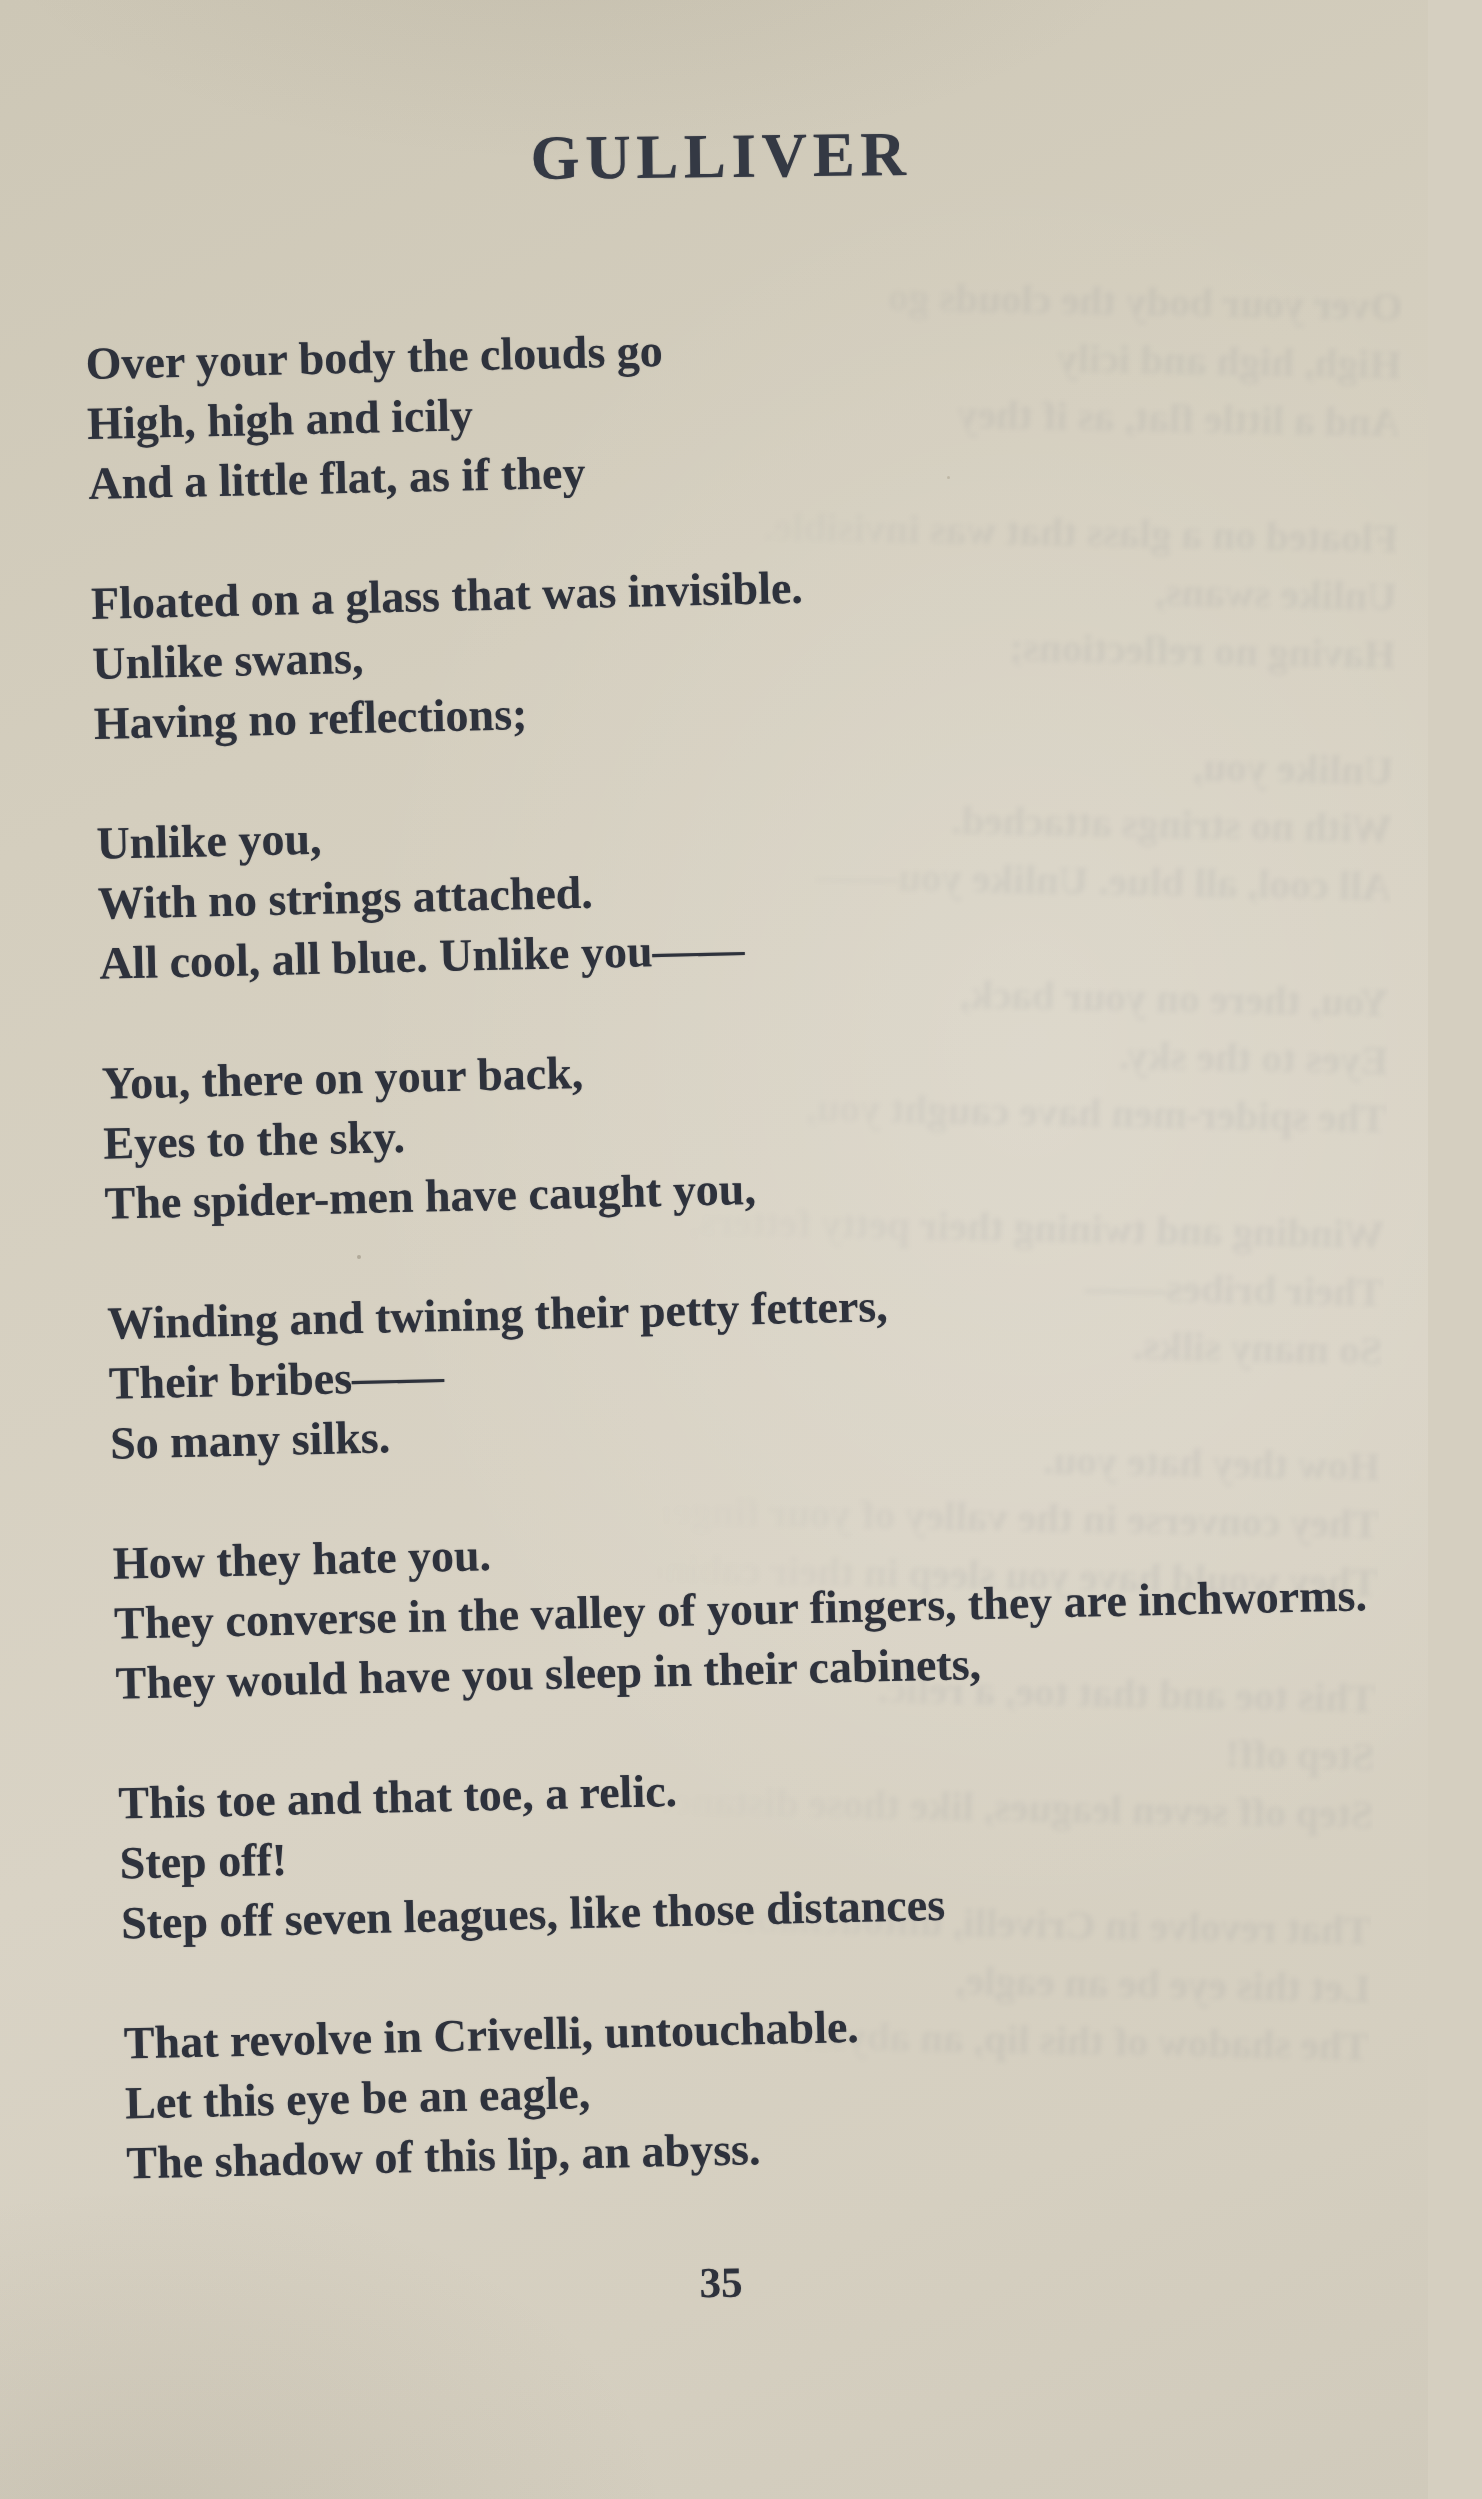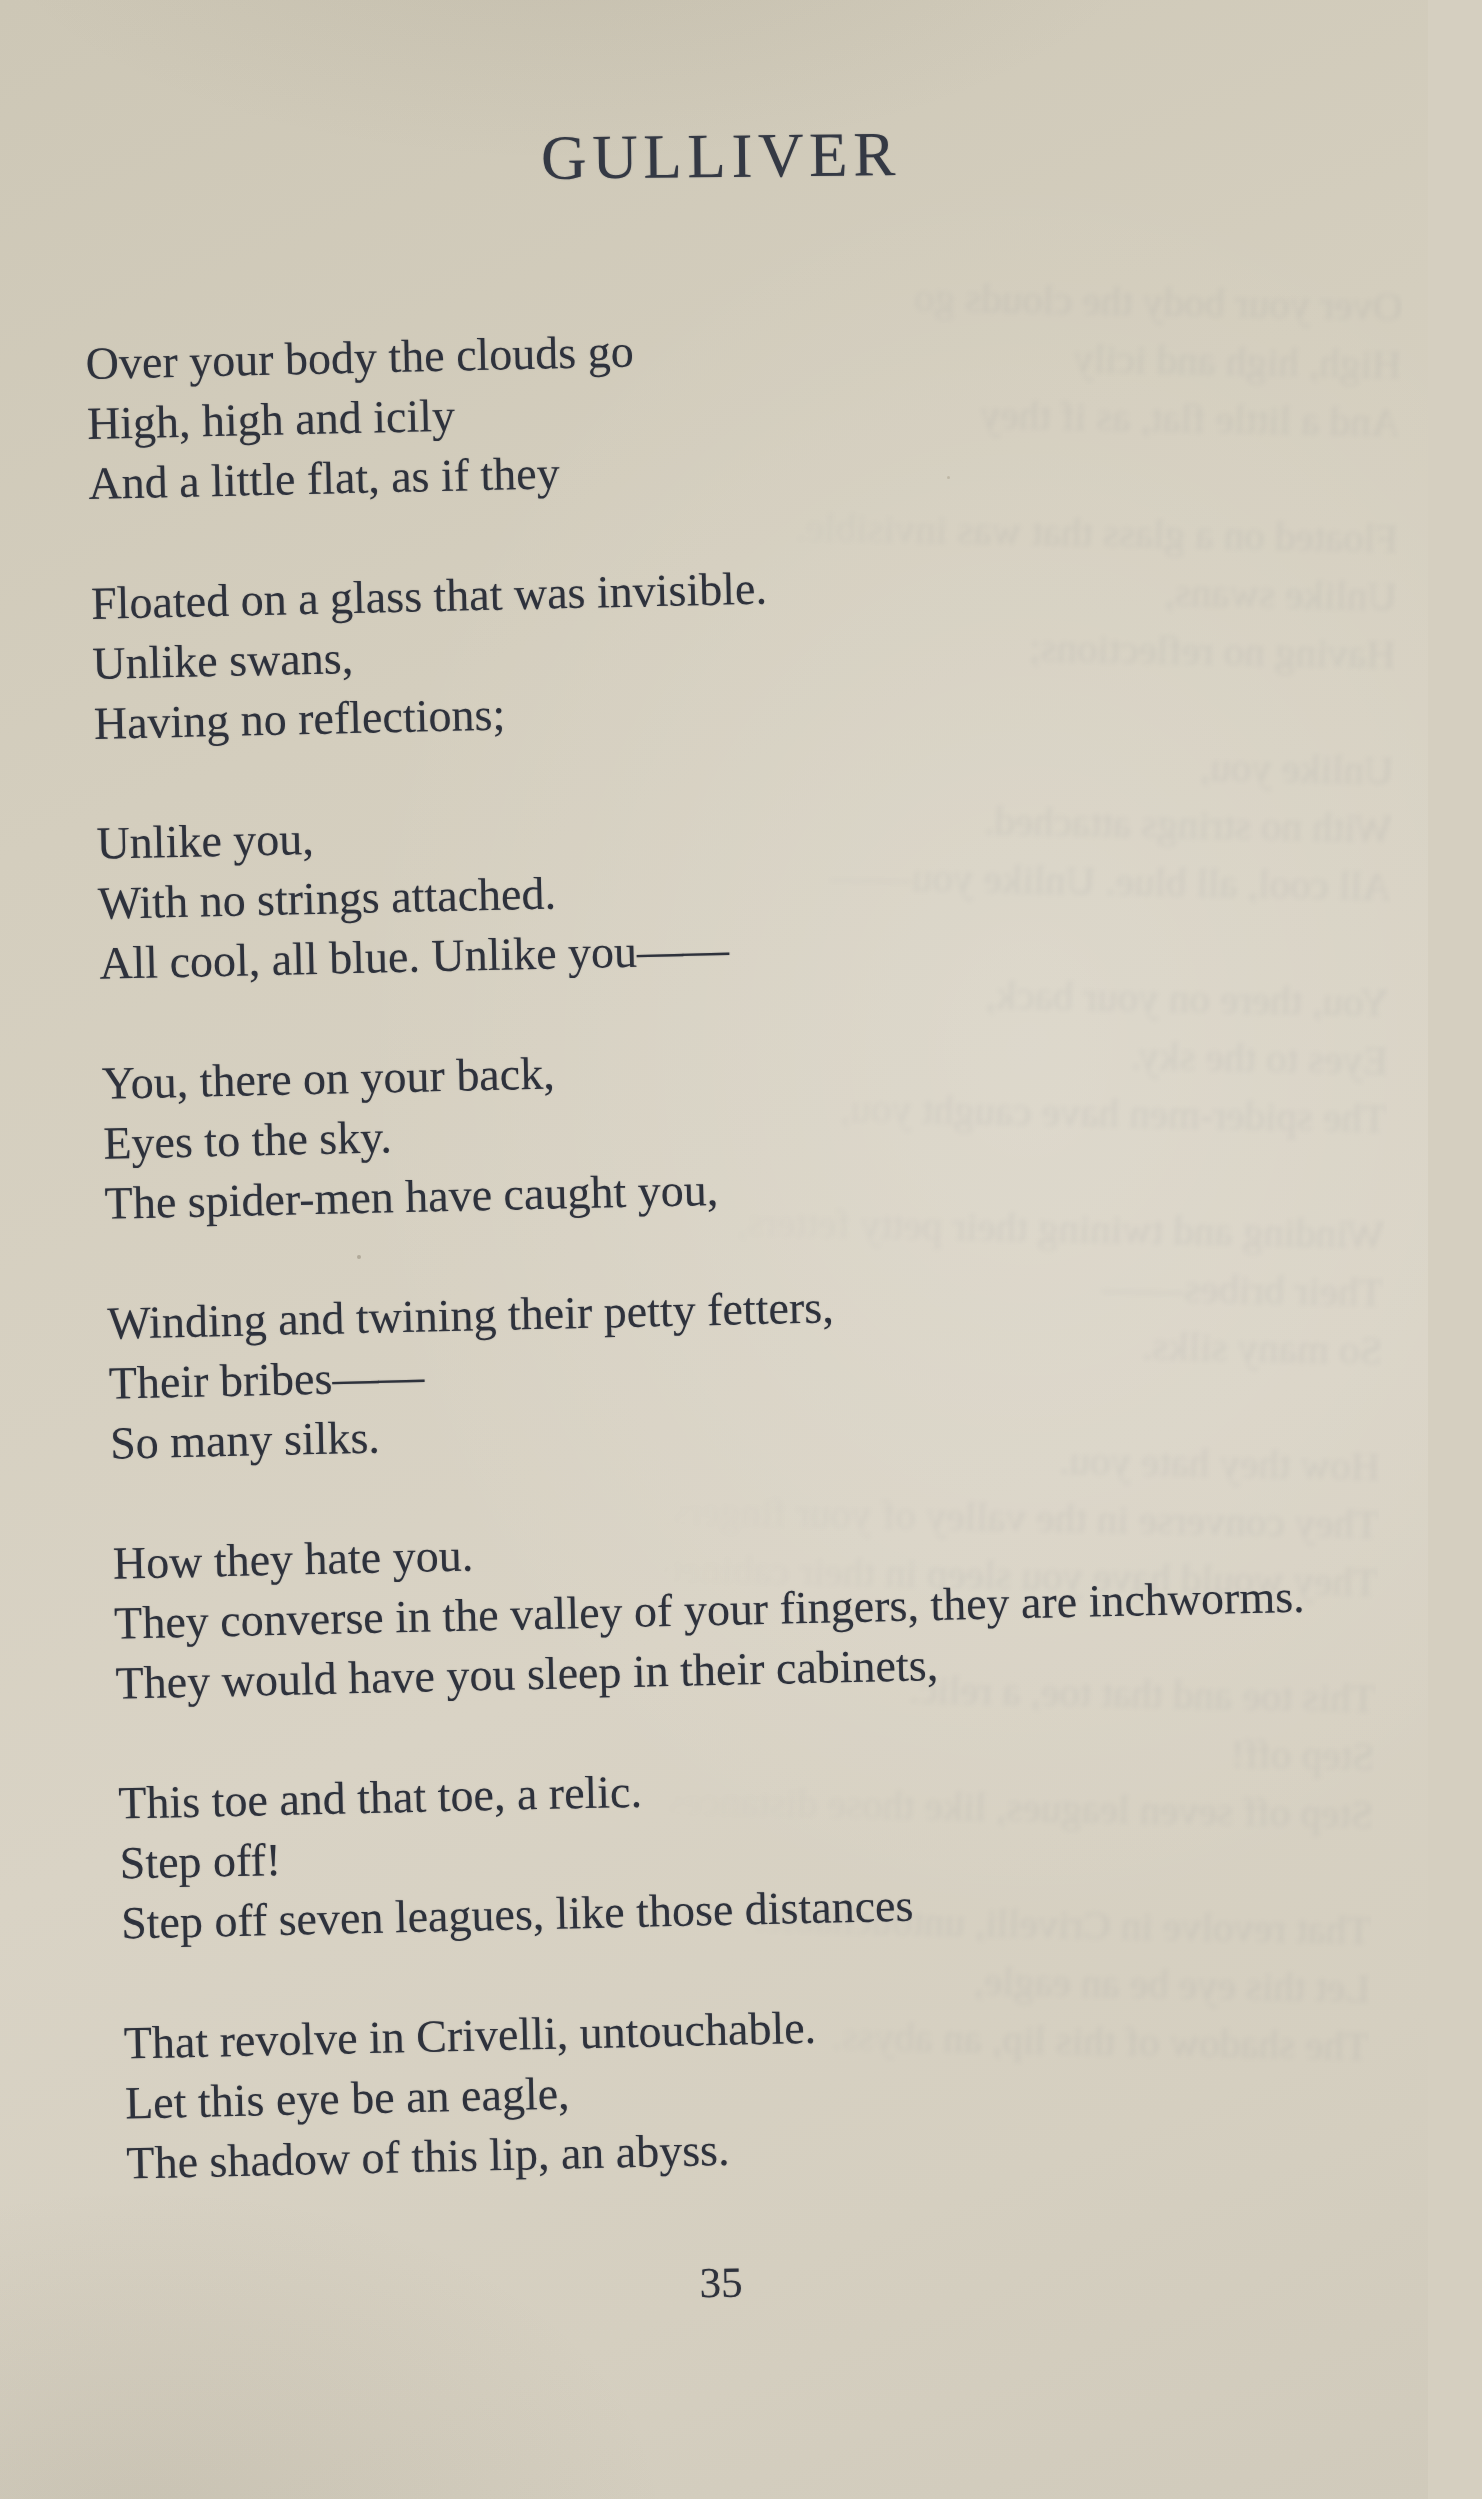--- a/index.html
+++ b/index.html
@@ -16,20 +16,21 @@
     position: relative;
     width: 1428px;
     height: 2500px;
     overflow: hidden;
     
     background:
       radial-gradient(ellipse 1066px 1379px at 72% 42%, rgba(255,255,255,0.16), rgba(255,255,255,0) 65%),
       radial-gradient(ellipse 878px 564px at 10% 101%, rgba(92,84,62,0.10), rgba(92,84,62,0) 60%),
       radial-gradient(ellipse 1003px 439px at 40% -4%, rgba(96,88,66,0.09), rgba(96,88,66,0) 60%),
       linear-gradient(158deg, #cdc7b6 0%, #d4cebe 28%, #d9d3c5 62%, #d5cfc0 84%, #d0cabb 100%);
+    font-weight: bold;
   }
 
   
   .title {
     position: absolute;
     top: 120px;
     left: 0;
     width: 1442px;
     text-align: center;
     font-size: 63px;

